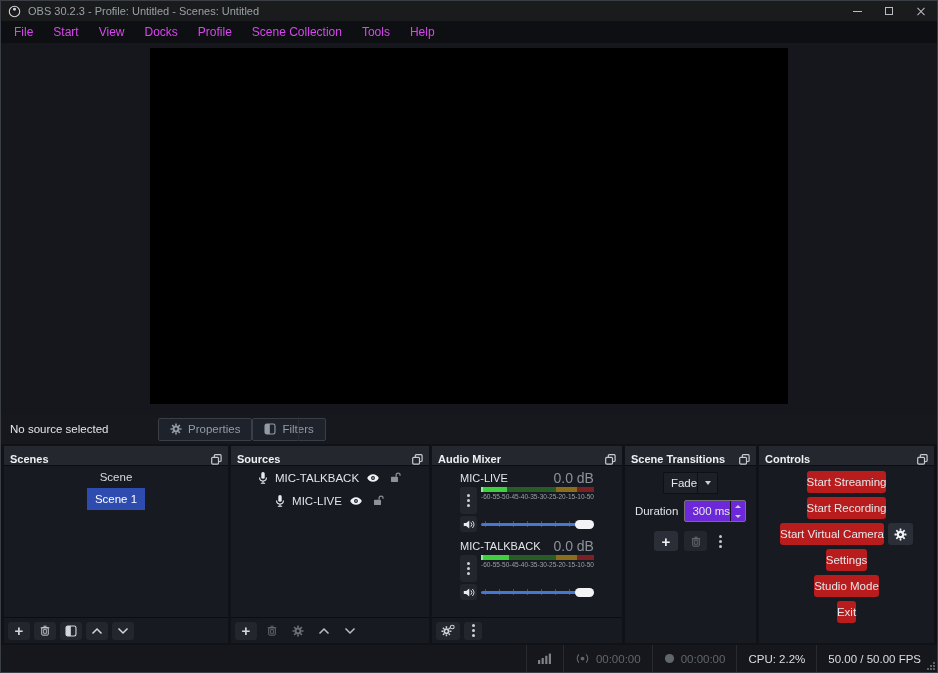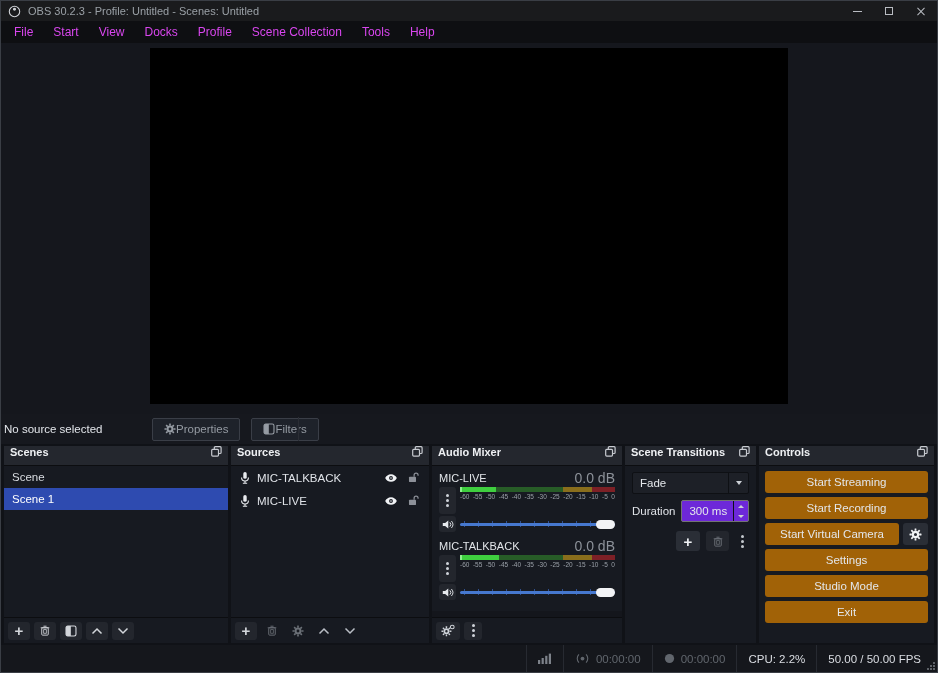--- a/index.html
+++ b/index.html
@@ -46,49 +46,49 @@
   }
   .menu-item { padding: 0 10px; font-size: 12px; color: #d946ef; line-height: 22px; }
 
   
   .preview { flex: 0 0 371px; background: #15171d; }
   .canvas { width: 638px; height: 356px; margin: 5px auto 0; background: #000; }
 
   
   .contextbar {
     flex: 0 0 30px; background: #16181e;
-    display: flex; align-items: center; padding: 0 3px;
+    display: flex; align-items: center; padding: 0 9px;
     margin-bottom: 2px; position: relative;
   }
   .ctx-status { font-size: 11.5px; color: #e2e5ea; width: 148px; }
   .ctx-btn {
-    height: 23px; padding: 0 11px; margin-right: 11px;
+    height: 23px; padding: 0 11px; 
     background: #1e222a; border: 1px solid #3a3e47; border-radius: 2px;
-    display: flex; align-items: center; 
+    display: flex; align-items: center; gap: 6px;
     color: #959ba3; font-size: 11.5px;
   }
   .ctx-divider { position: absolute; left: 297px; top: 3px; bottom: 3px; width: 1px; background: #2a2d34; }
 
   
   .panels {
     flex: 0 0 197px;
     display: flex; gap: 3px; padding: 0 3px; margin-bottom: 2px;
   }
   .panel { background: #171a21; display: flex; flex-direction: column; }
   .panel-scenes { flex: 0 0 224px; }
   .panel-sources { flex: 0 0 198px; }
   .panel-mixer { flex: 0 0 190px; }
   .panel-transitions { flex: 0 0 131px; }
   .panel-controls { flex: 1; }
   .panel-header {
     flex: 0 0 20px; background: #24272e; border-bottom: 1px solid #0c0d10;
-    display: flex; align-items: flex-start; padding: 0 6px;
+    display: flex; align-items: flex-end; padding: 0 6px;
   }
   .panel-title { flex: 1; font-weight: bold; font-size: 11px; color: #eef0f3; }
-  .panel-body { flex: 1; display: flex; flex-direction: column; overflow: hidden; position: relative; }
+  .panel-body { flex: 1; display: flex; flex-direction: column; overflow: hidden; position: relative; align-items: center; }
   .panel-toolbar {
     flex: 0 0 26px; border-top: 1px solid #0c0d10;
     display: flex; align-items: center; gap: 4px; padding: 0 4px;
   }
   .icon-btn {
     width: 22px; height: 18px; border-radius: 3px;
     display: flex; align-items: center; justify-content: center;
     background: #23262d; color: #d3d6db;
   }
   .icon-btn.flat { background: transparent; }
@@ -159,21 +159,21 @@
   .spin-value { flex: 1; padding-left: 7px; line-height: 20px; font-size: 11.5px; color: #e4e7eb; }
   .spin-arrows { width: 15px; border-left: 1px solid #0e1014; display: flex; flex-direction: column; }
   .spin-arrows > div { flex: 1; display: flex; align-items: center; justify-content: center; }
   .trans-actions { display: flex; justify-content: flex-end; align-items: center; gap: 6px; margin-top: 9px; }
   .trans-plus { width: 24px; height: 20px; background: #2a2e36; color: #f0f2f5; }
   .trans-trash { width: 23px; height: 20px; background: #23262d; }
 
   
   .controls-body { padding: 5px 6px; display: flex; flex-direction: column; gap: 4px; }
   .ctl-btn {
-    height: 22px; background: #a16207; border-radius: 3px;
+    height: 22px; background: #b91c1c; border-radius: 3px;
     display: flex; align-items: center; justify-content: center;
     font-size: 11.5px; color: #e3e6ea;
   }
   .vc-row { display: flex; gap: 4px; }
   .vc-main { flex: 1; }
   .vc-gear { width: 25px; height: 22px; background: #2a2e36; border-radius: 3px; display: flex; align-items: center; justify-content: center; color: #f0f2f5; }
 
   
   .statusbar {
     flex: 1; background: #15171c;

